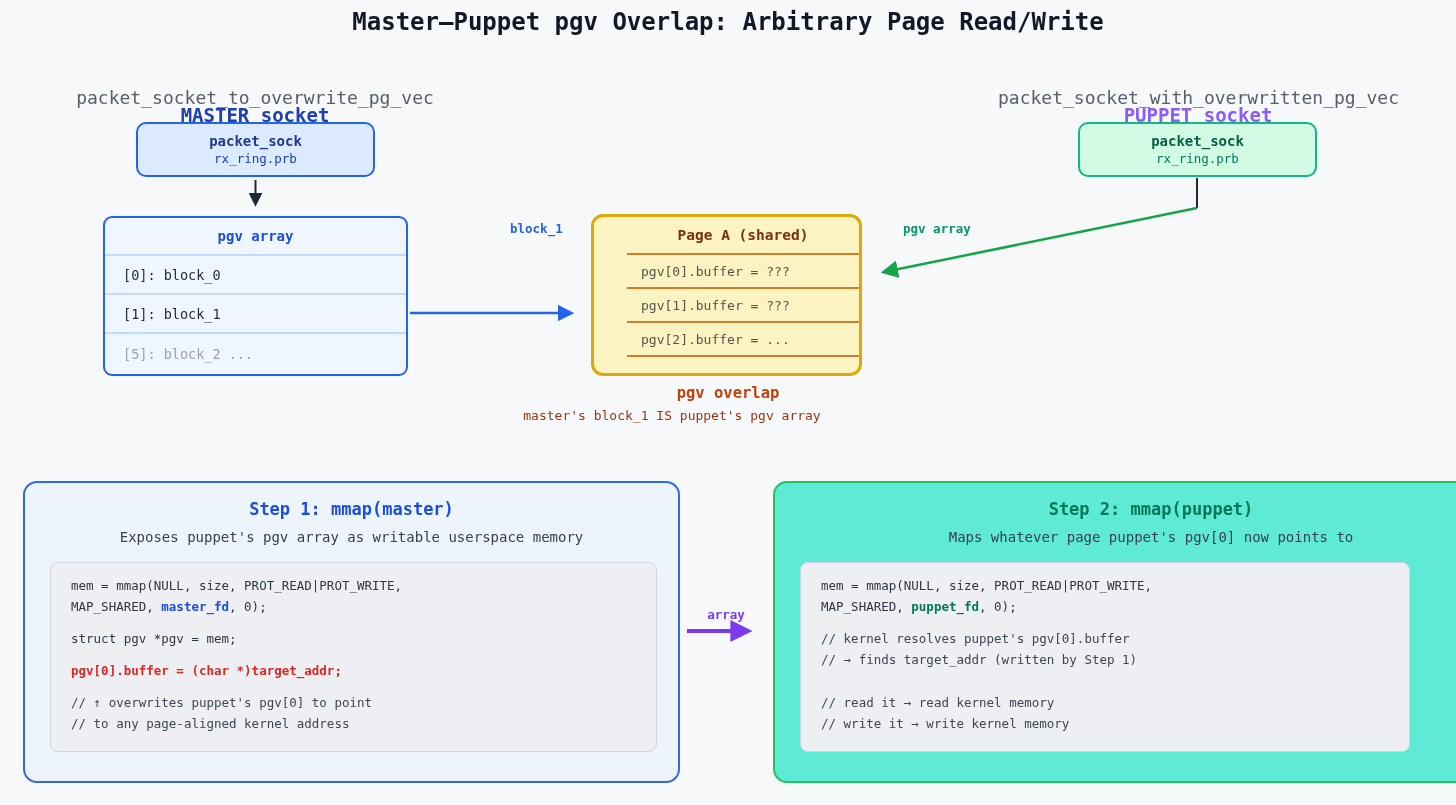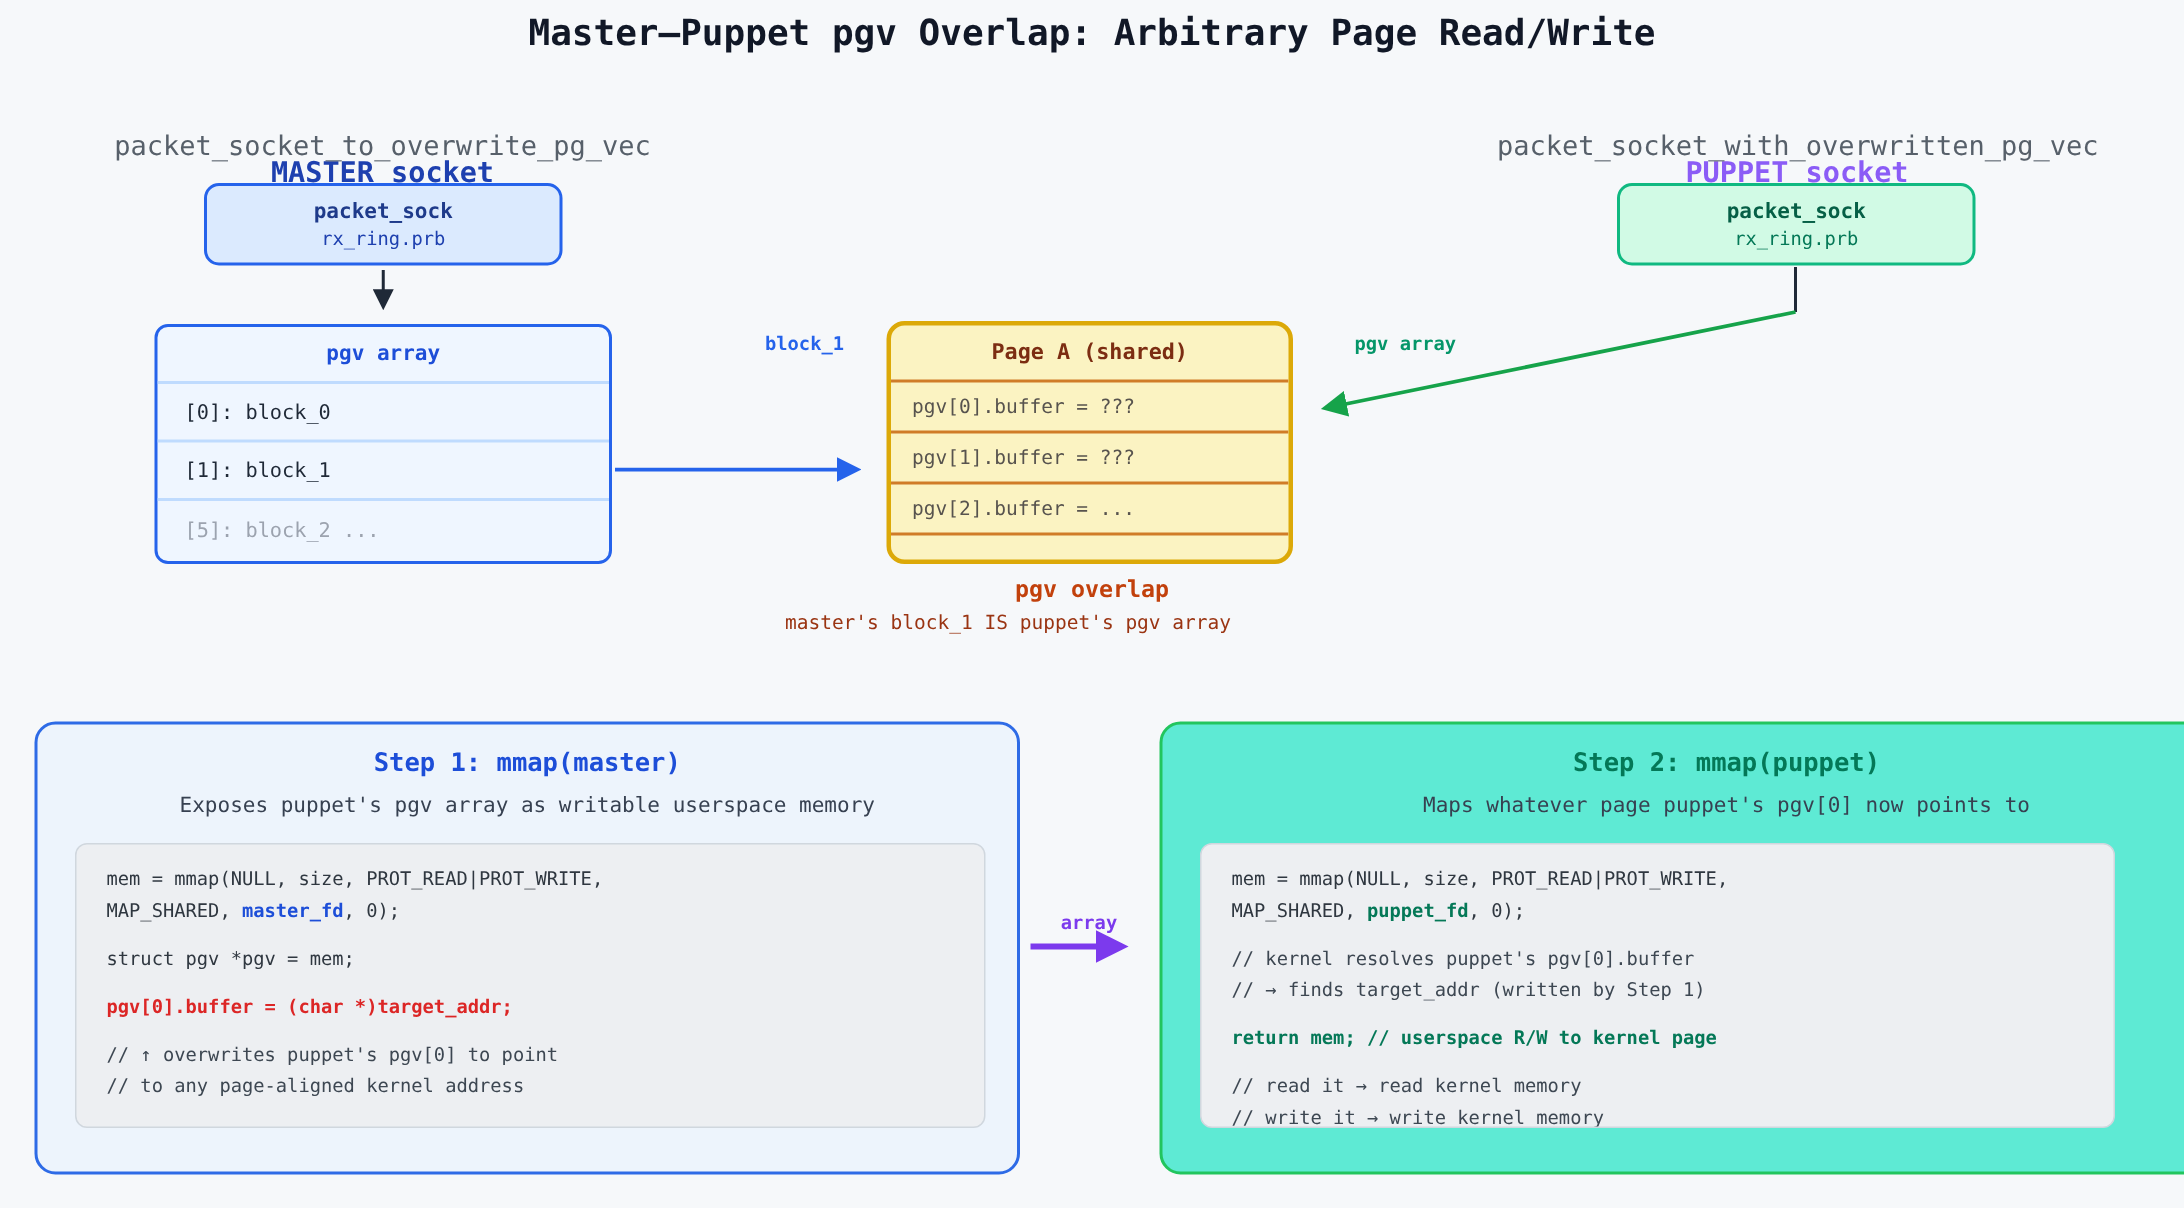--- a/index.html
+++ b/index.html
@@ -51,20 +51,21 @@
     height: 39px; display: flex; align-items: center; padding-left: 18px;
     font-size: 13.5px; color: #1f2937; border-bottom: 2px solid #bfdbfe;
   }
   .pgv-row:last-child { border-bottom: none; }
   .pgv-row.muted { color: #9ca3af; }
 
   .page-box {
     left: 591px; top: 214px; width: 271px; height: 162px;
     background: #fbf3c2; border: 3px solid #dca908; border-radius: 12px;
     overflow: hidden;
+    padding-left: 33px;
   }
   .page-header {
     height: 38px; display: flex; align-items: center; justify-content: center;
     font-size: 14.5px; font-weight: bold; color: #7c2d12;
     border-bottom: 2px solid #d07c28;
   }
   .page-row {
     height: 34px; display: flex; align-items: center; padding-left: 14px;
     font-size: 13px; color: #57534e; border-bottom: 2px solid #d07c28;
   }
@@ -167,21 +168,20 @@
 <div class="abs step-box green">
   <div class="step-title">Step 2: mmap(puppet)</div>
   <div class="step-subtitle">Maps whatever page puppet's pgv[0] now points to</div>
   <div class="code-panel" id="step2-code">
       <div class="code-line"><span>mem = mmap(NULL, size, PROT_READ|PROT_WRITE,</span></div>
       <div class="code-line"><span>MAP_SHARED, </span><span class="kw-green">puppet_fd</span><span>, 0);</span></div>
       <div class="code-gap"></div>
       <div class="code-line"><span class="comment">// kernel resolves puppet's pgv[0].buffer</span></div>
       <div class="code-line"><span class="comment">// → finds target_addr (written by Step 1)</span></div>
       <div class="code-gap"></div>
-      <div class="code-line"><span class="kw-green">return mem; // userspace R/W to kernel page</span></div>
       <div class="code-gap"></div>
       <div class="code-line"><span class="comment">// read it → read kernel memory</span></div>
       <div class="code-line"><span class="comment">// write it → write kernel memory</span></div>
     </div>
 </div>
 
 <svg class="connectors" width="1456" height="805" viewBox="0 0 1456 805">
   <defs>
     <marker id="ah-black" viewBox="0 0 10 10" refX="8" refY="5" markerWidth="7" markerHeight="7" orient="auto-start-reverse">
         <path d="M0,0 L10,5 L0,10 z" fill="#1f2937"></path>

